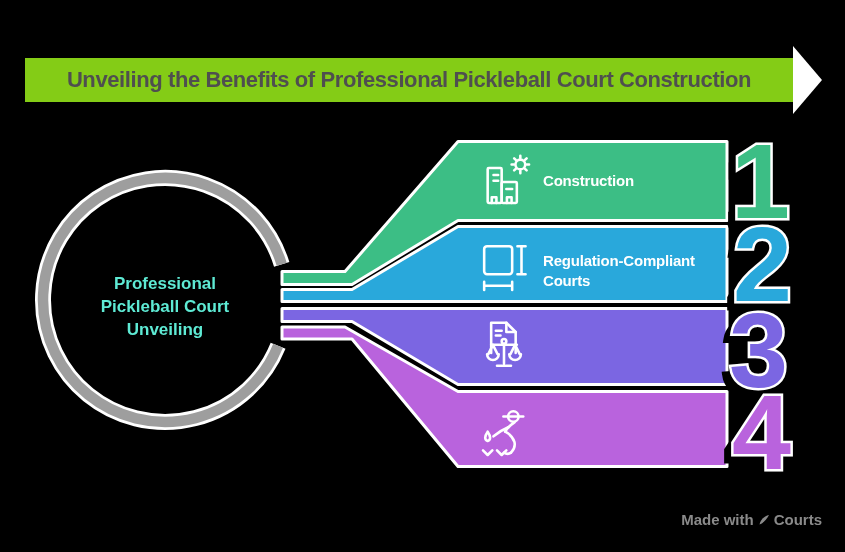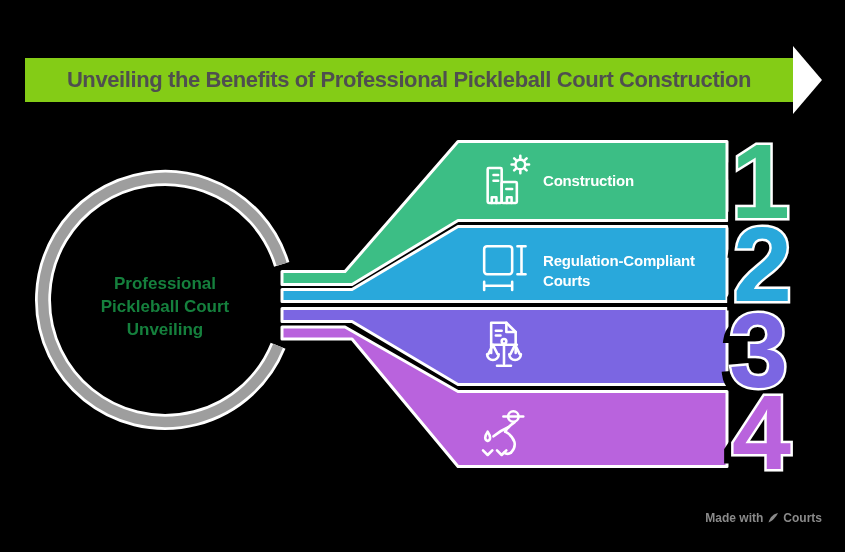--- a/index.html
+++ b/index.html
@@ -18,41 +18,41 @@
   }
   .banner-arrow{
     position:absolute;left:793px;top:46px;width:0;height:0;
     border-top:34px solid transparent;border-bottom:34px solid transparent;
     border-left:29px solid #ffffff;
   }
   
   .hub-label{
     position:absolute;left:55px;top:272px;width:220px;
     text-align:center;font-weight:bold;font-size:17px;line-height:23px;
-    color:#15803d;
+    color:#5eead4;
   }
   
   .art{position:absolute;left:0;top:0;}
   .num{
     font-family:"Liberation Sans",sans-serif;font-weight:bold;font-size:106px;
     paint-order:stroke;
   }
   
   .step-label{
     position:absolute;left:543px;display:flex;flex-direction:column;
     justify-content:center;color:#ffffff;font-weight:bold;font-size:15px;
     line-height:20px;letter-spacing:-0.2px;
   }
   .label-line:empty{display:none;}
   .step-icon{position:absolute;left:476px;width:56px;height:56px;}
   .step-icon svg{width:100%;height:100%;}
   
   .credit{
     position:absolute;top:511px;right:23px;display:flex;align-items:center;gap:4px;
-    color:#8A8A8A;font-size:12px;font-weight:bold;
+    color:#8A8A8A;font-size:15px;font-weight:bold;
   }
 </style>
 </head>
 <body>
 
 <div class="canvas">
 
   <div class="banner">
     <div class="banner-title">Unveiling the Benefits of Professional Pickleball Court Construction</div>
   </div>

